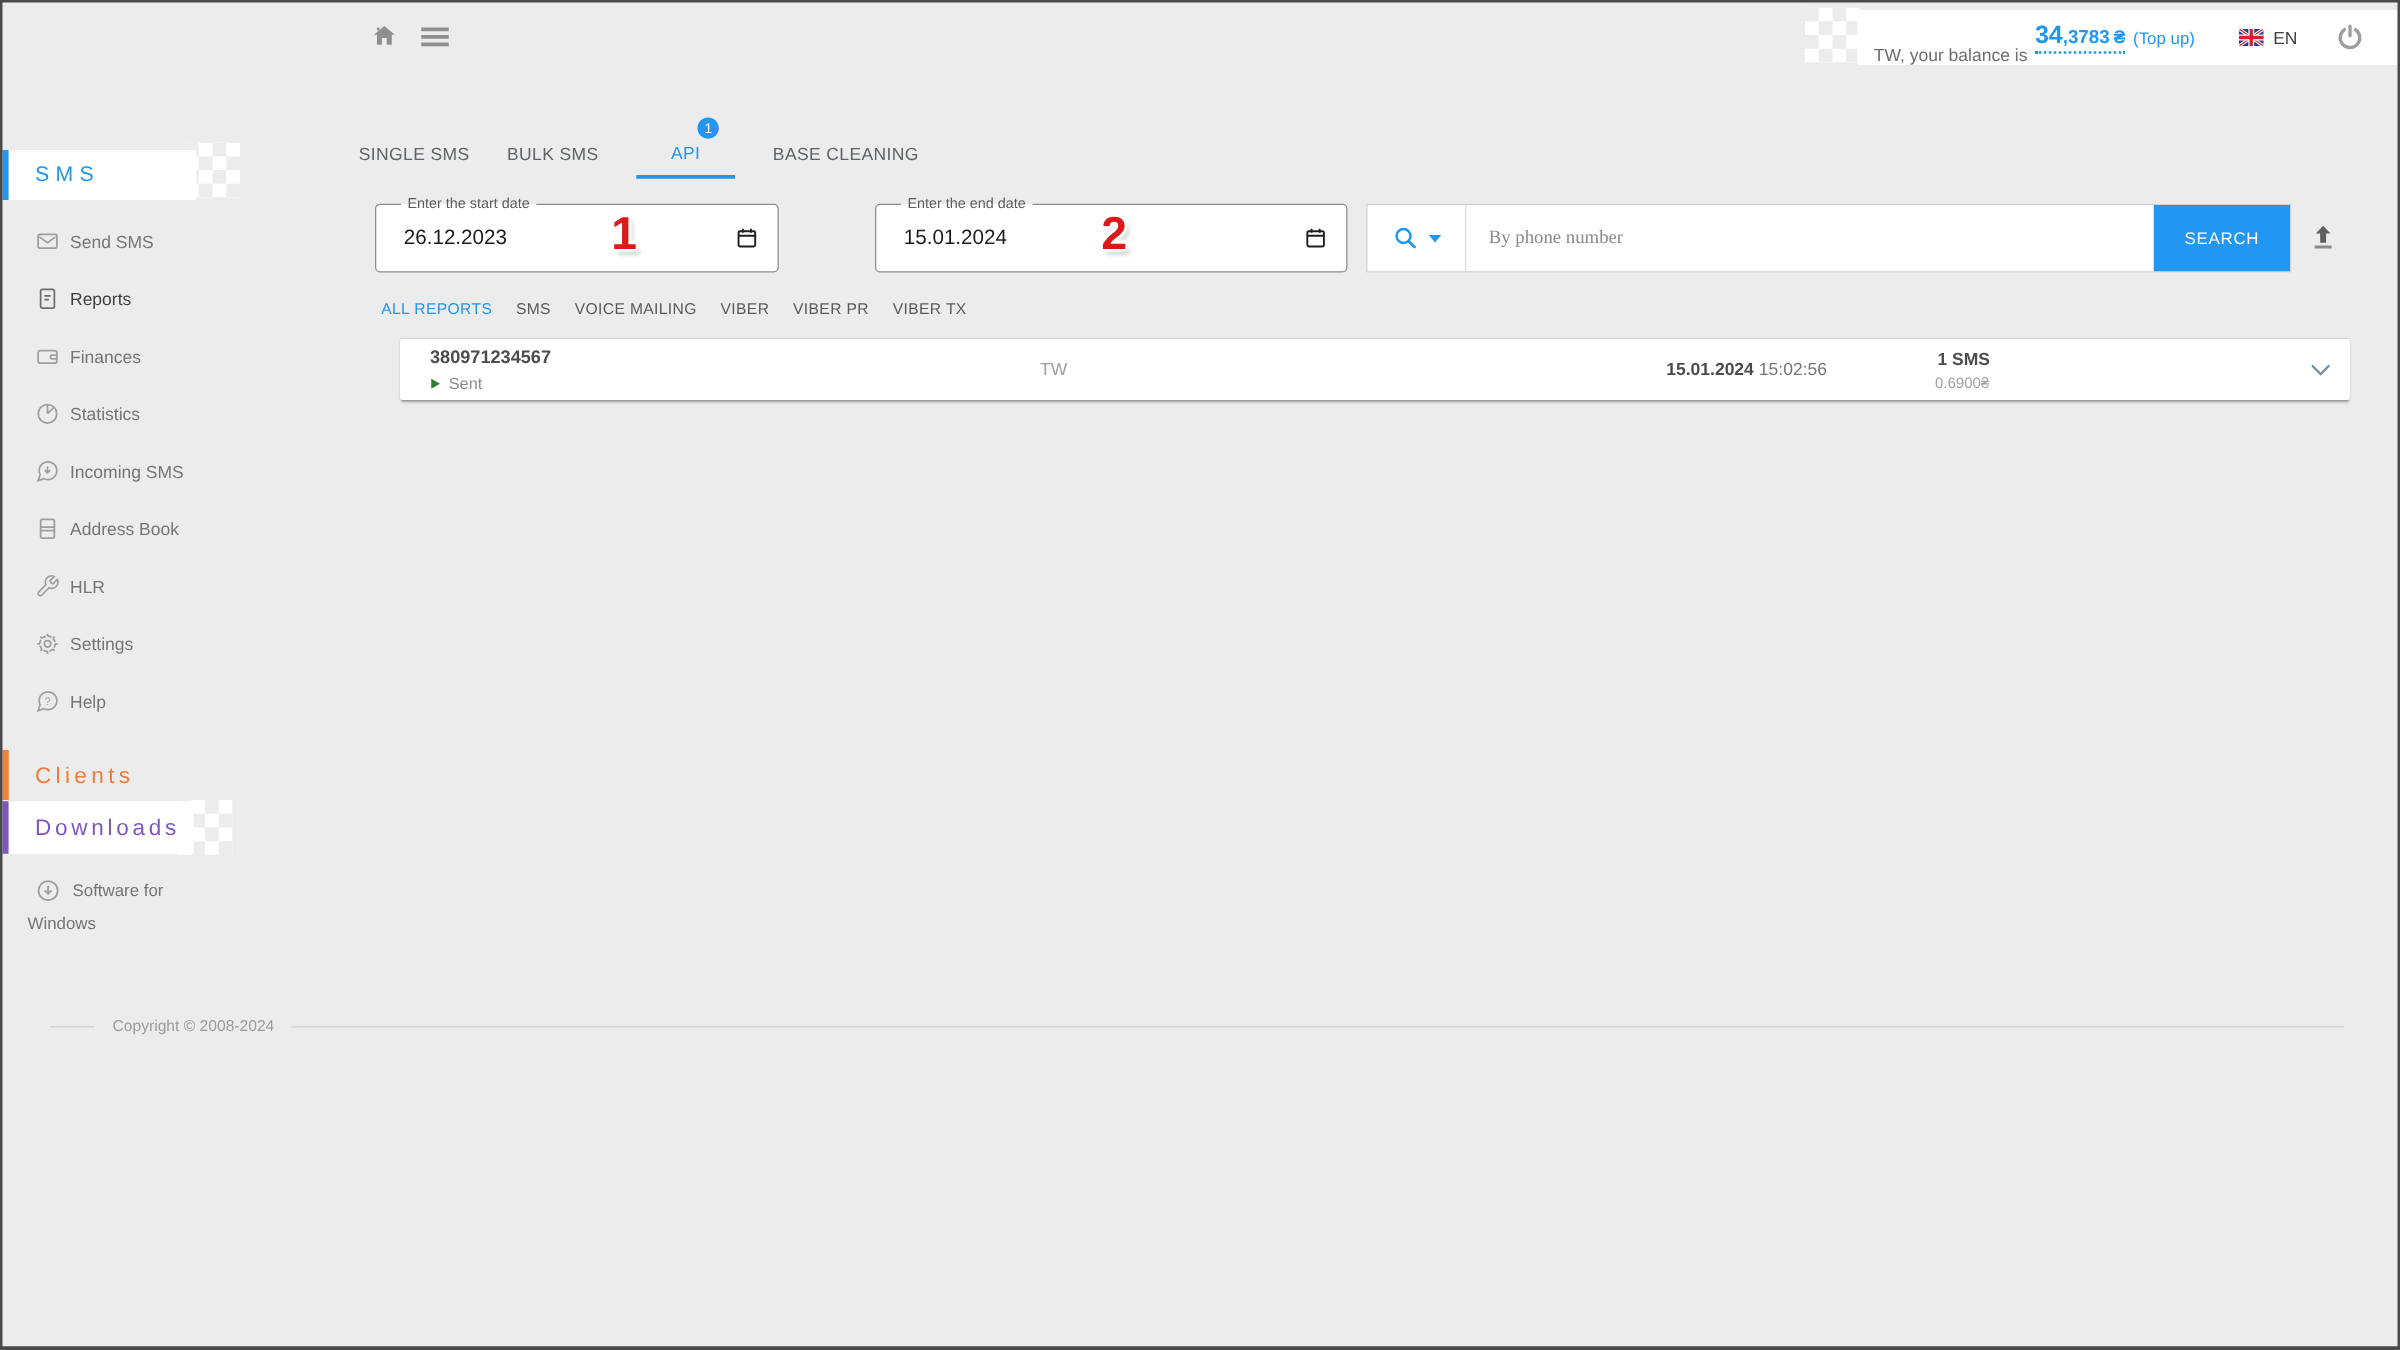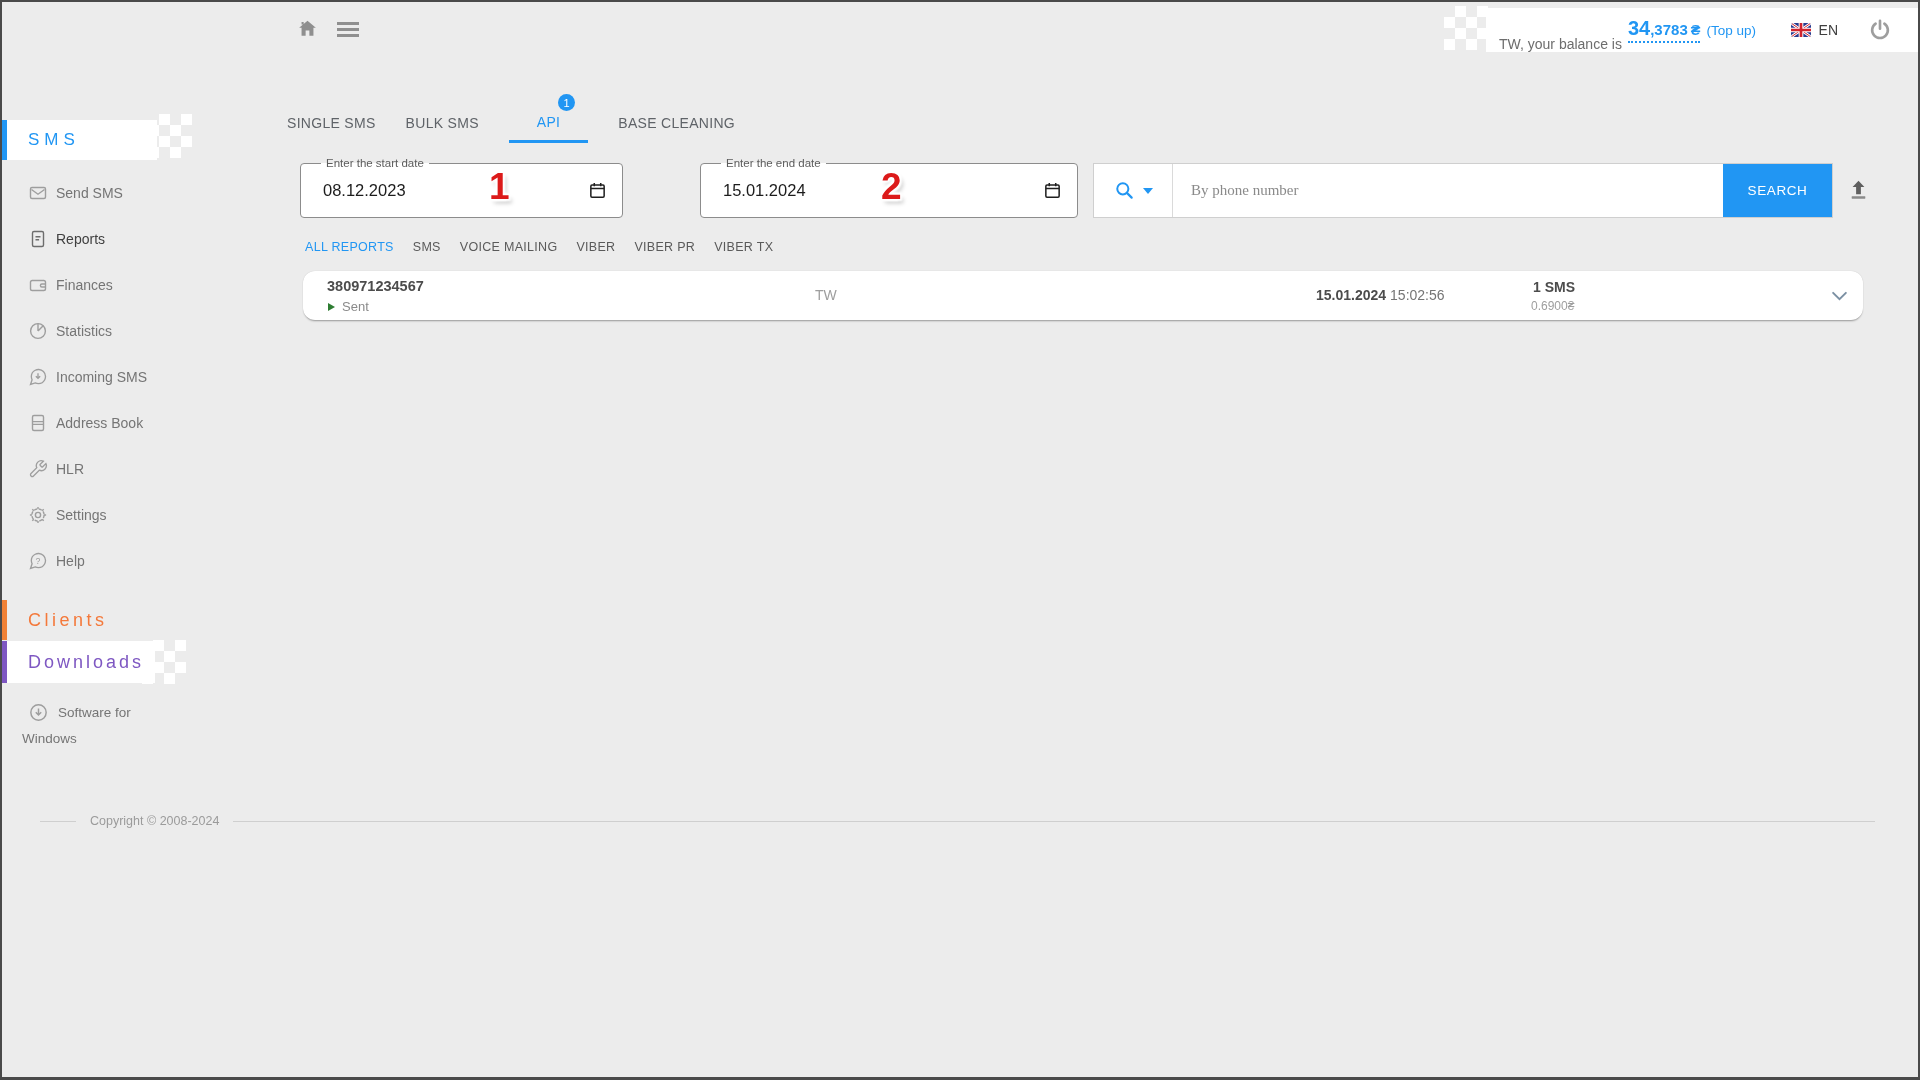--- a/index.html
+++ b/index.html
@@ -94,21 +94,21 @@
   .search-btn { width:109px; border:none; background:#2196f3; color:#fff; font-size:13.5px; letter-spacing:0.6px;
     font-family:"Liberation Sans", sans-serif; cursor:pointer; }
   .export-btn { position:absolute; left:1846px; top:177px; cursor:pointer; }
 
   
   .report-tabs { position:absolute; left:305px; top:240px; display:flex; gap:19px; align-items:center; }
   .rtab { font-size:12.5px; letter-spacing:0.3px; color:#5a5a5a; cursor:pointer; }
   .rtab.active { color:#2196f3; }
 
   
-  .report-row { position:absolute; left:303px; top:271px; width:1560px; height:49px; background:#fff; border-radius:12px;
+  .report-row { position:absolute; left:320px; top:271px; width:1560px; height:49px; background:#fff; border-radius:2px;
     box-shadow:0 2px 2px -1px rgba(0,0,0,.35), 0 0 1px rgba(0,0,0,.2); cursor:pointer; }
   .rr-phone { position:absolute; left:24px; top:7px; font-size:14.5px; font-weight:700; color:#4c4c4c; }
   .rr-status { position:absolute; left:25px; top:28px; display:flex; align-items:center; }
   .rr-status .tri { width:0; height:0; border-left:7px solid #2e7d32; border-top:4.5px solid transparent; border-bottom:4.5px solid transparent; margin-right:7px; }
   .rr-status .st { font-size:13px; color:#8a8a8a; }
   .rr-sender { position:absolute; left:512px; top:16px; font-size:14px; color:#9e9e9e; }
   .rr-datetime { position:absolute; left:1013px; top:16px; font-size:14px; color:#757575; }
   .rr-datetime .d { font-weight:700; color:#4c4c4c; }
   .rr-datetime .t { margin-left:4px; }
   .rr-count { position:absolute; left:1230px; top:8px; font-size:14px; font-weight:700; color:#4c4c4c; }
@@ -263,21 +263,21 @@
     <div class="tab">BULK SMS</div>
     <div class="tab active">
       <span>API</span>
       <span class="badge">1</span>
     </div>
     <div class="tab">BASE CLEANING</div>
   </div>
 
   <div class="outlined" id="start-date">
     <span class="flabel">Enter the start date</span>
-    <span class="dvalue">08.12.2023</span>
+    <span class="dvalue">26.12.2023</span>
     <span class="annot" id="annot-1">1</span>
     <span class="cal">
       <svg width="19" height="19" viewBox="0 0 20 20" fill="none" stroke="#1f1f1f" stroke-width="1.6">
         <rect x="3" y="4.2" width="14" height="12.8" rx="1.2"></rect>
           <path d="M3 8h14 M6.6 2.2v3.2 M13.4 2.2v3.2"></path>
       </svg>
     </span>
   </div>
 
   <div class="outlined" id="end-date">

